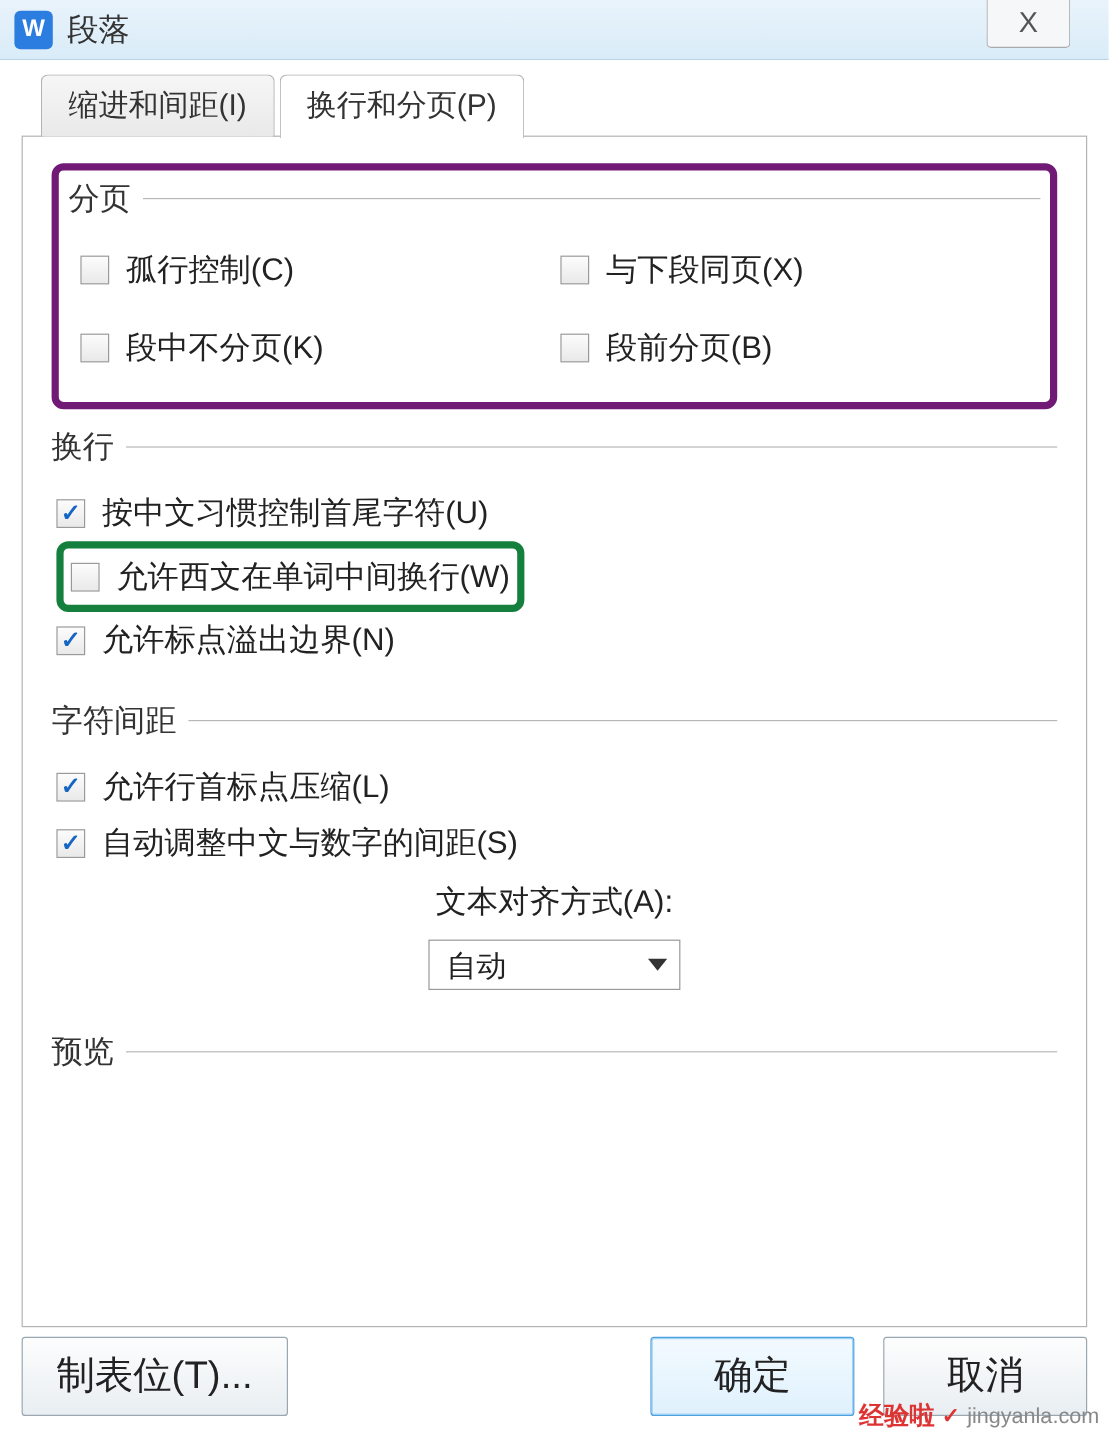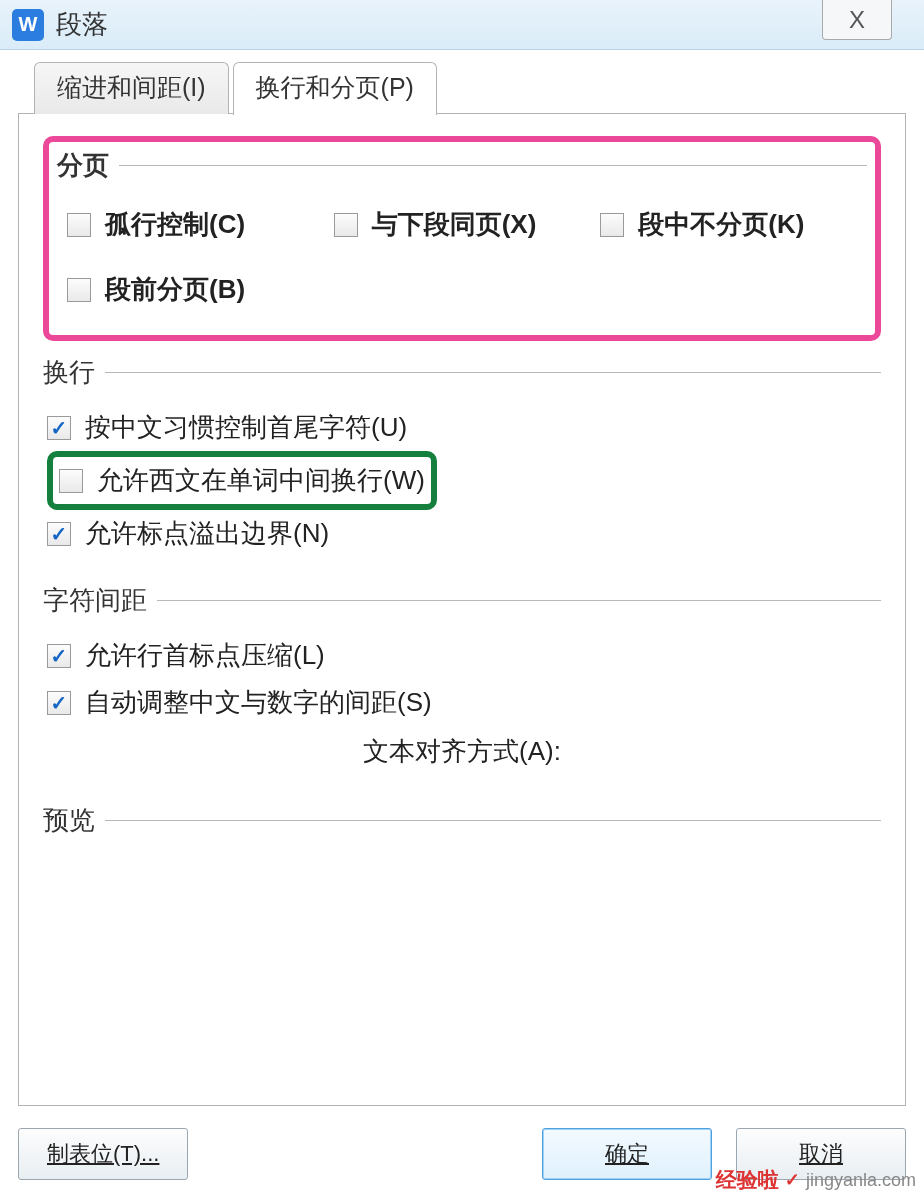--- a/index.html
+++ b/index.html
@@ -81,29 +81,28 @@
     position: relative;
   }
   legend {
     font-size: 26px;
     padding: 0 10px 0 0;
     color: #333;
     background: #fff;
     margin-left: -4px;
   }
   .highlight-box {
-    border: 6px solid #ec4899;
+    border: 6px solid #701a75;
     border-radius: 10px;
     padding: 6px 8px 10px 8px;
     margin-bottom: 14px;
-    font-weight: bold;
   }
   .grid2 {
     display: grid;
-    grid-template-columns: 1fr 1fr 1fr;
+    grid-template-columns: 1fr 1fr;
     row-gap: 18px;
     column-gap: 10px;
     padding: 4px 6px;
   }
   .check-row {
     display: flex;
     align-items: center;
     gap: 14px;
     font-size: 26px;
     color: #222;
@@ -152,27 +151,26 @@
   .btn-row {
     position: absolute;
     left: 0; right: 0; bottom: 0;
     display: flex;
     justify-content: space-between;
     align-items: center;
   }
   .dlg-btn {
     border: 1px solid #9aa7b0;
     background: linear-gradient(#fdfdfd,#e8eef2);
-    font-size: 22px;
+    font-size: 32px;
     padding: 10px 28px;
     color: #222;
     min-width: 170px;
     text-align: center;
     border-radius: 3px;
-    text-decoration: underline;
   }
   .dlg-btn.primary {
     border: 1px solid #4ea1e0;
     box-shadow: 0 0 0 1px #9fd2f5 inset;
     background: linear-gradient(#f3faff,#dff1fd);
     margin-right: 24px;
   }
   .right-btns { display: flex; }
   .watermark {
     position: absolute;
@@ -263,20 +261,24 @@
       <label class="check-row">
         <span class="chk checked"></span>
         <span>允许行首标点压缩(L)</span>
       </label>
       <label class="check-row">
         <span class="chk checked"></span>
         <span>自动调整中文与数字的间距(S)</span>
       </label>
       <div class="row">
         <span>文本对齐方式(A):</span>
+        <div class="combo">
+          <span>自动</span>
+          <span class="caret"></span>
+        </div>
       </div>
     </fieldset>
 
     <fieldset>
       <legend>预览</legend>
       <div style="height:160px;"></div>
     </fieldset>
 
   </div>
 

